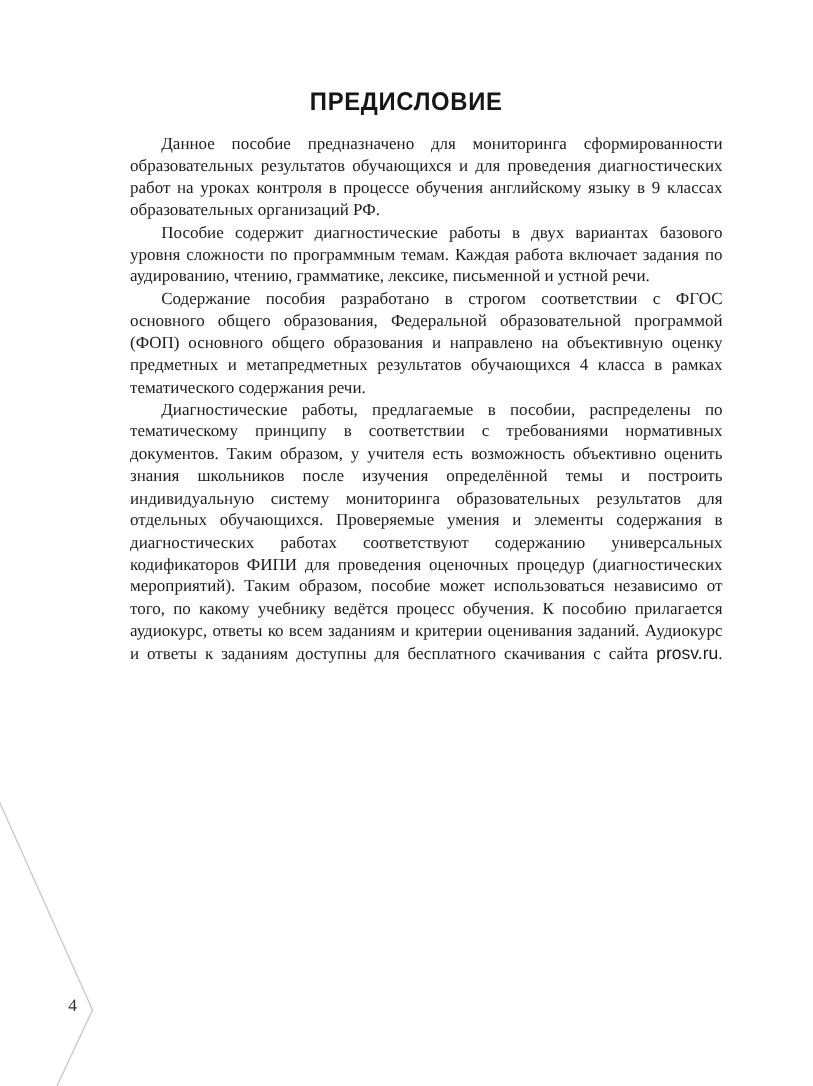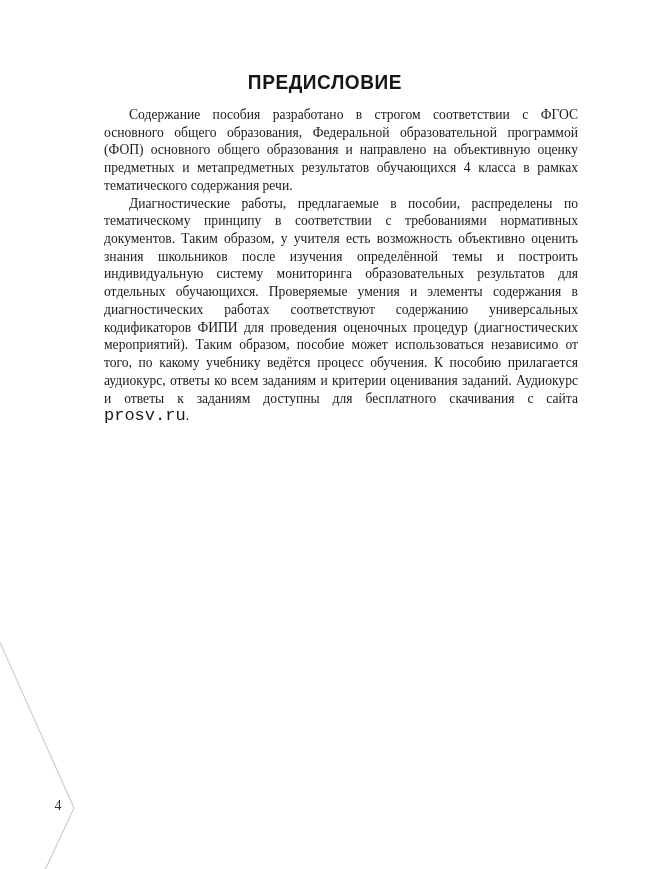--- a/index.html
+++ b/index.html
@@ -47,22 +47,22 @@
     text-justify: inter-word;
     font-size: 13.6px;
     line-height: 17.72px;
     color: #1a1a1a;
     hyphens: manual;
   }
   .para:last-child {
     text-align-last: justify;
   }
   .mono {
-    font-family: Liberation Mono, monospace;
-    font-size: 17px;
+    font-family: Liberation Sans, sans-serif;
+    font-size: 14px;
   }
 
   
   .page-number {
     position: absolute;
     left: 47px;
     top: 798px;
     width: 22px;
     text-align: center;
     font-size: 14px;
@@ -81,21 +81,23 @@
 </style>
 </head>
 <body>
 
 <div class="page">
 
   <h1 class="page-title">ПРЕДИСЛОВИЕ</h1>
 
   <div class="body-column">
 
+    <p class="para">Данное пособие предназначено для мониторинга сформированности образовательных результатов обучающихся и для проведения диагностических работ на уроках контроля в процессе обучения английскому языку в 9 классах образовательных организаций РФ.</p>
 
+    <p class="para">Пособие содержит диагностические работы в двух вариантах базового уровня сложности по программным темам. Каждая работа включает задания по аудированию, чтению, грамматике, лексике, письменной и устной речи.</p>
 
     <p class="para">Содержание пособия разработано в строгом соответствии с ФГОС основного общего образования, Федеральной образовательной программой (ФОП) основного общего образования и направлено на объективную оценку предметных и метапредметных результатов обучающихся 4 класса в рамках тематического содержания речи.</p>
 
     <p class="para"><span>Диагностические работы, предлагаемые в пособии, распределены по тематическому принципу в соответствии с требованиями нормативных документов. Таким образом, у учителя есть возможность объективно оценить знания школьников после изучения определённой темы и построить индивидуальную систему мониторинга образовательных результатов для отдельных обучающихся. Проверяемые умения и элементы содержания в диагностических работах соответствуют содержанию универсальных кодификаторов ФИПИ для проведения оценочных процедур (диагностических мероприятий). Таким образом, пособие может использоваться независимо от того, по какому учебнику ведётся процесс обучения. К пособию прилагается аудиокурс, ответы ко всем заданиям и критерии оценивания заданий. Аудиокурс и ответы к заданиям доступны для бесплатного скачивания с сайта </span><span class="mono">prosv.ru</span><span>.</span></p>
 
 
   </div>
 
   <div class="page-number">4</div>
 

